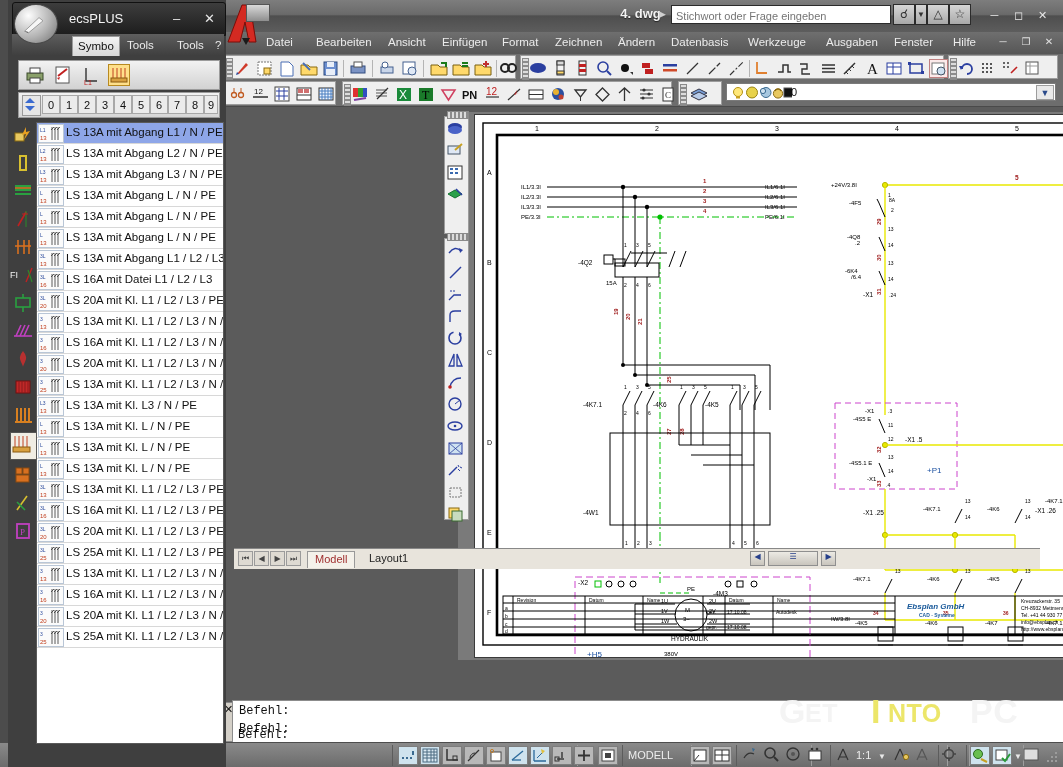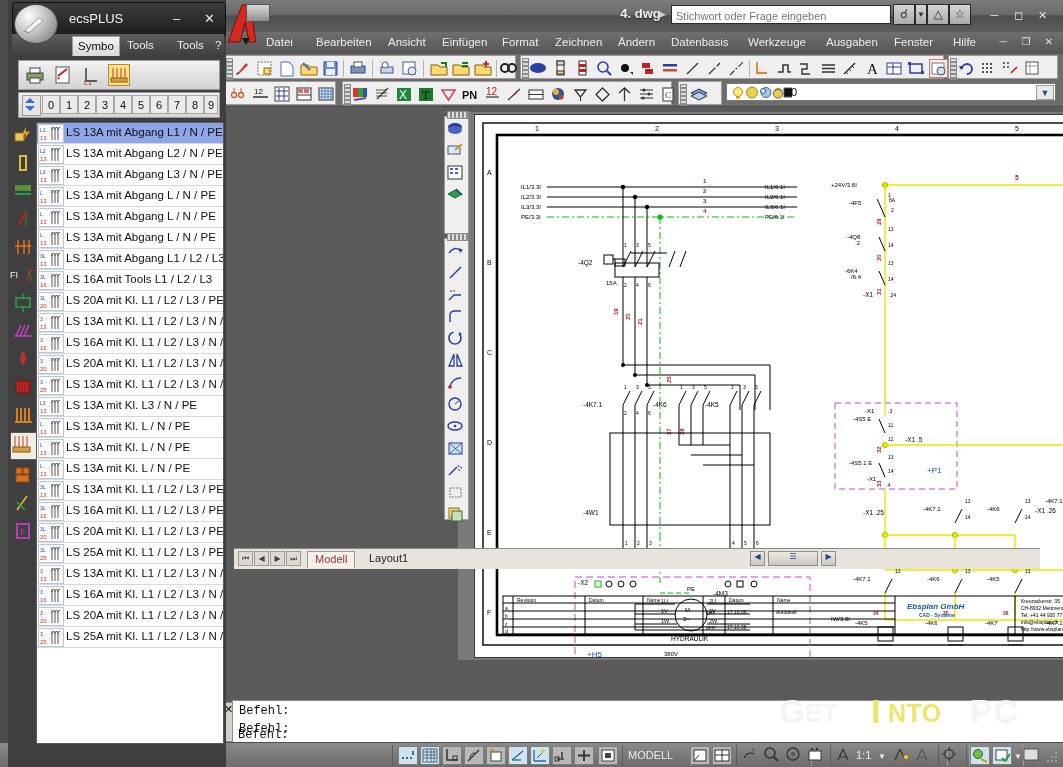--- a/index.html
+++ b/index.html
@@ -1333,21 +1333,21 @@
           </div>
           <div class="lrow">
             <div class="lico"><svg width="24" height="17">
                 <text x="1" y="7" font-size="5" fill="#2b4a9b" font-family="Liberation Sans, sans-serif">3L</text>
                 <text x="1" y="15" font-size="6" fill="#c04020" font-family="Liberation Sans, sans-serif">16</text>
                 <g stroke="#333" stroke-width="0.8">
                   <path d="M13 2 v13 M16 2 v13 M19 2 v13"></path>
                   <path d="M12 5 l3 -3 M15 5 l3 -3 M18 5 l3 -3"></path>
                 </g>
               </svg></div>
-            <div class="ltxt">LS 16A mit Tools L1 / L2 / L3</div>
+            <div class="ltxt">LS 16A mit Datei L1 / L2 / L3</div>
           </div>
           <div class="lrow">
             <div class="lico"><svg width="24" height="17">
                 <text x="1" y="7" font-size="5" fill="#2b4a9b" font-family="Liberation Sans, sans-serif">3L</text>
                 <text x="1" y="15" font-size="6" fill="#c04020" font-family="Liberation Sans, sans-serif">20</text>
                 <g stroke="#333" stroke-width="0.8">
                   <path d="M13 2 v13 M16 2 v13 M19 2 v13"></path>
                   <path d="M12 5 l3 -3 M15 5 l3 -3 M18 5 l3 -3"></path>
                 </g>
               </svg></div>

